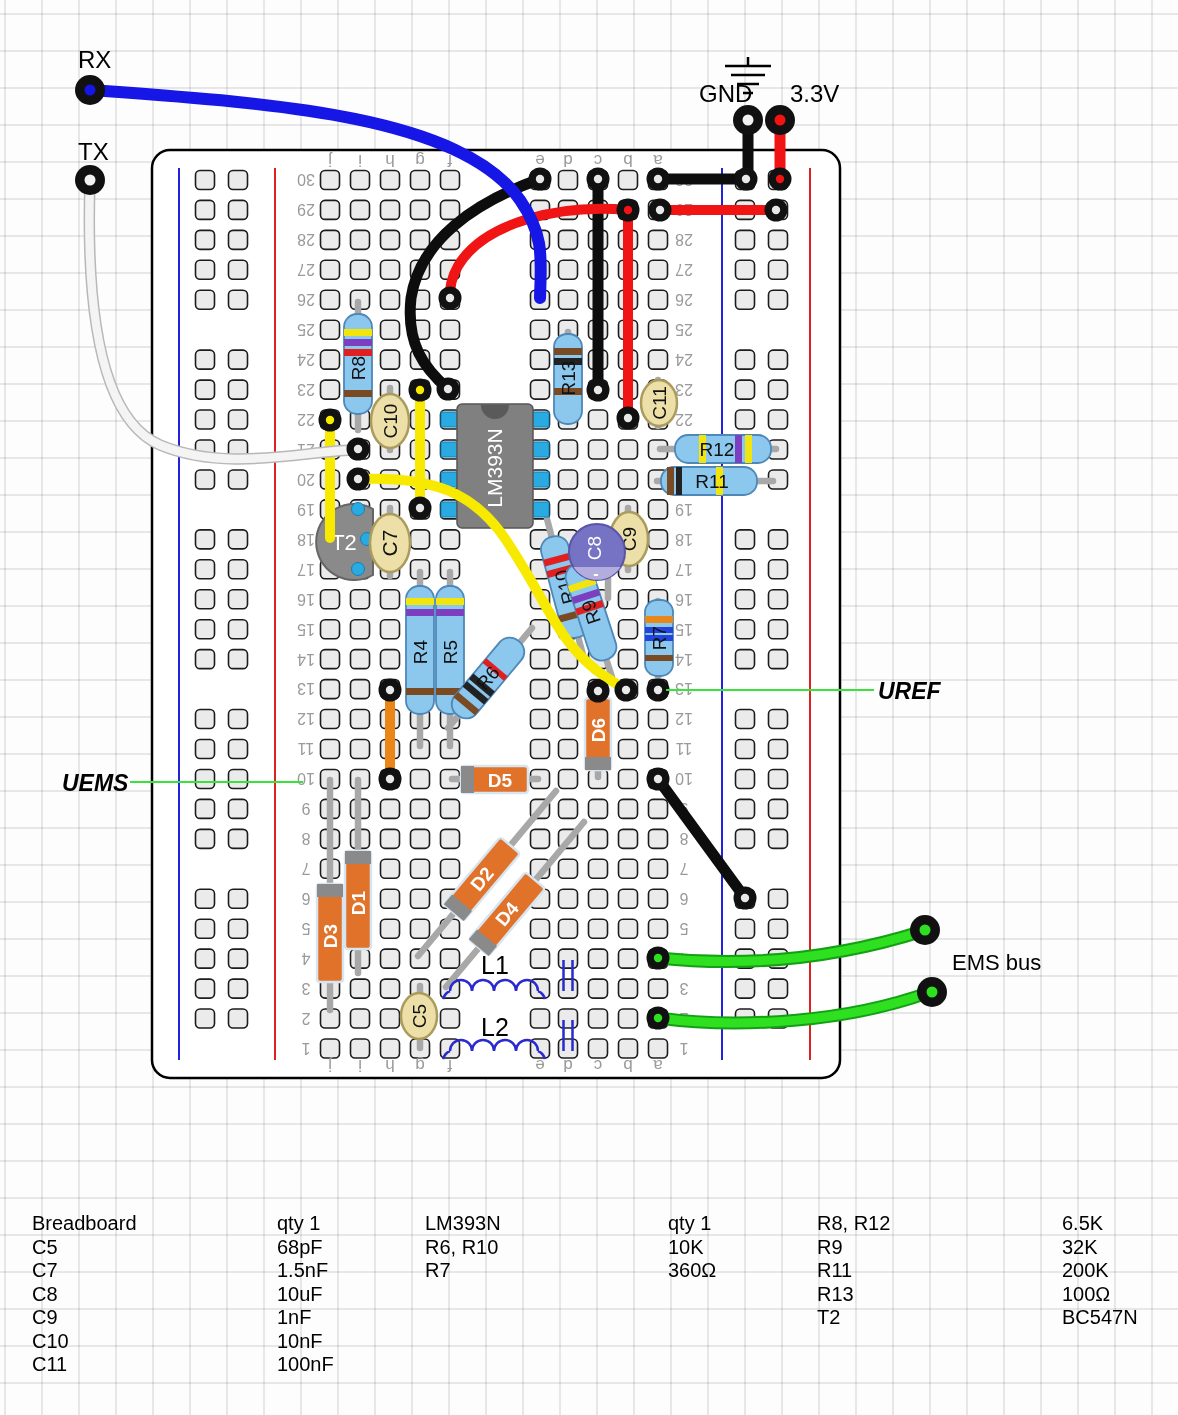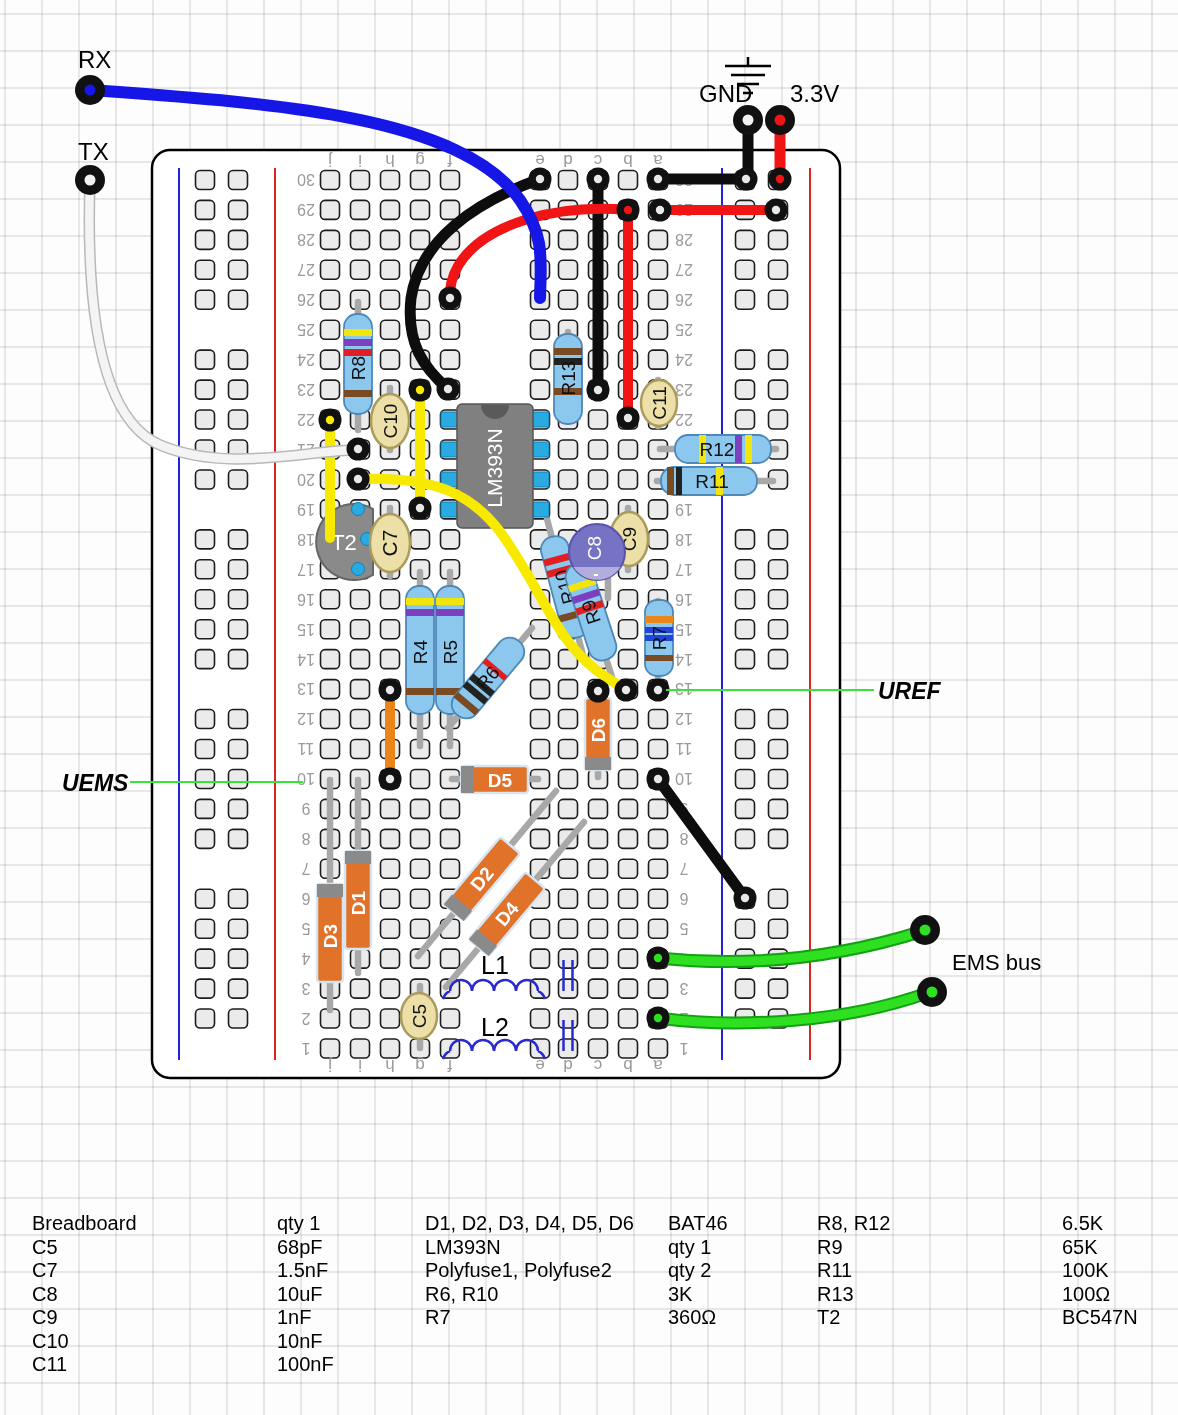--- a/index.html
+++ b/index.html
@@ -871,52 +871,44 @@
         <span class="n">C10</span>
         <span class="v">10nF</span>
       </div>
   <div class="row">
         <span class="n">C11</span>
         <span class="v">100nF</span>
       </div>
 </div>
 <div class="plist t2">
   <div class="row">
-        <span class="n">D1, D2, D3, D4, D5, D6</span>
-        <span class="v">BAT46</span>
-      </div>
-  <div class="row">
         <span class="n">LM393N</span>
         <span class="v">qty 1</span>
       </div>
   <div class="row">
-        <span class="n">Polyfuse1, Polyfuse2</span>
-        <span class="v">qty 2</span>
-      </div>
-  <div class="row">
         <span class="n">R6, R10</span>
-        <span class="v">3K</span>
+        <span class="v">10K</span>
       </div>
   <div class="row">
         <span class="n">R7</span>
         <span class="v">360Ω</span>
       </div>
 </div>
 <div class="plist t3">
   <div class="row">
         <span class="n">R8, R12</span>
         <span class="v">6.5K</span>
       </div>
   <div class="row">
         <span class="n">R9</span>
-        <span class="v">65K</span>
+        <span class="v">32K</span>
       </div>
   <div class="row">
         <span class="n">R11</span>
-        <span class="v">100K</span>
+        <span class="v">200K</span>
       </div>
   <div class="row">
         <span class="n">R13</span>
         <span class="v">100Ω</span>
       </div>
   <div class="row">
         <span class="n">T2</span>
         <span class="v">BC547N</span>
       </div>
 </div>

